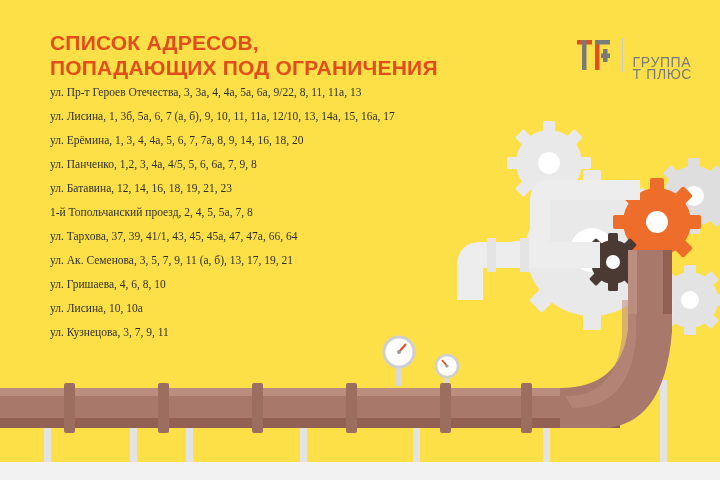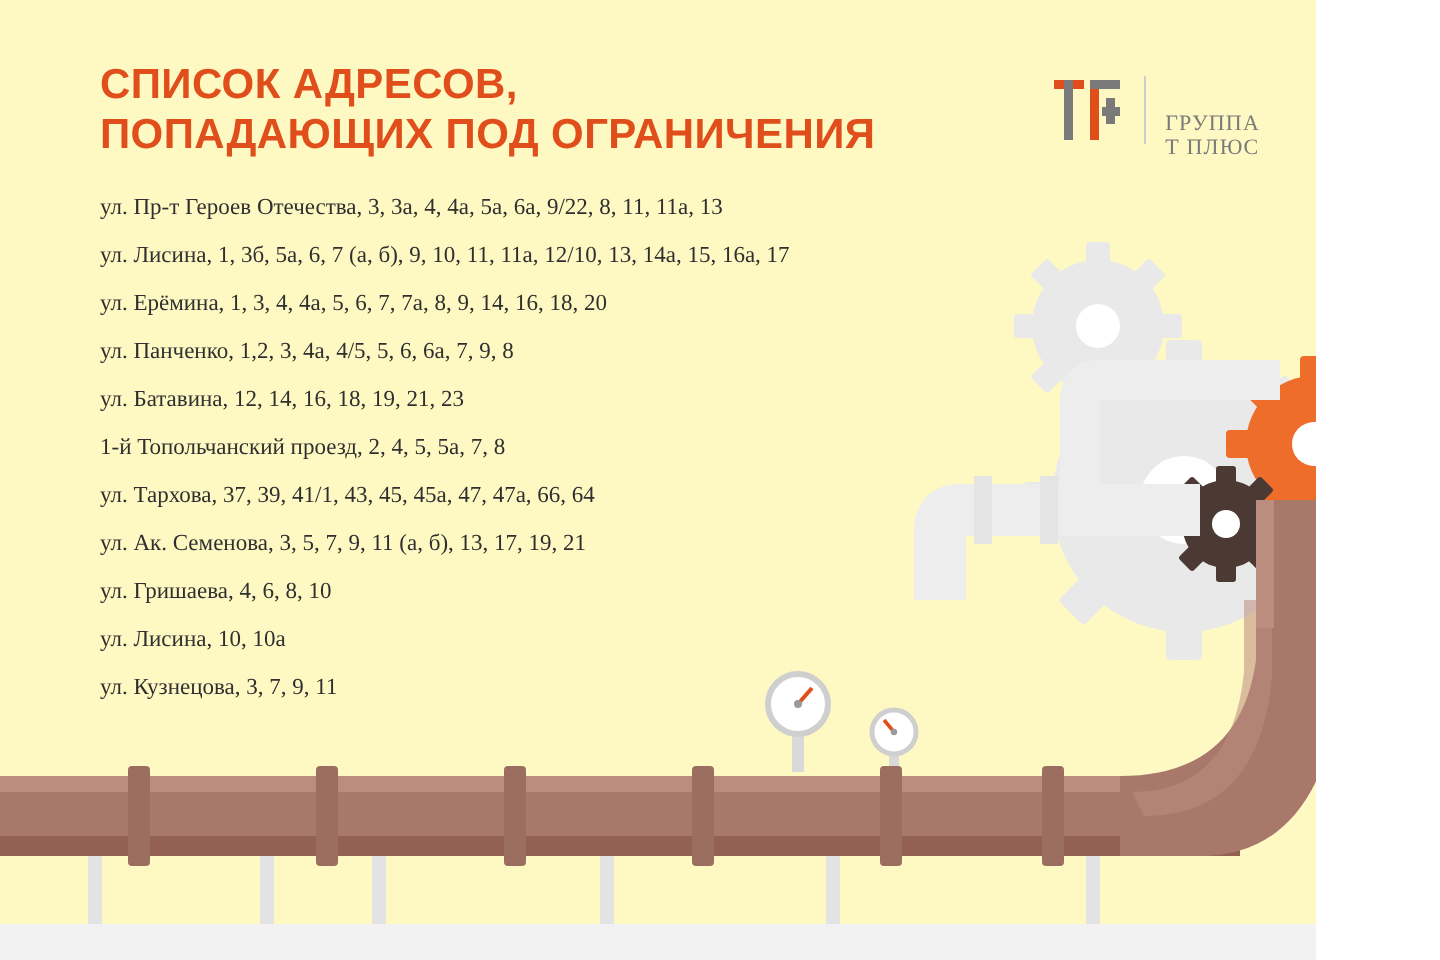--- a/index.html
+++ b/index.html
@@ -4,22 +4,22 @@
 <style>
   html,body{margin:0;padding:0;}
   body{
     width:720px;height:480px;
     background:#ffffff;
     font-family:"Liberation Serif", serif;
     overflow:hidden;
   }
   #page{
     position:relative;
-    width:658px;height:480px;
-    background:#fef9c3;
+    width:720px;height:480px;
+    background:#fde047;
     overflow:hidden;
   }
 
   
   #bg-graphics{
     position:absolute;left:0;top:0;width:720px;height:480px;
     pointer-events:none;
   }
 
   
@@ -48,33 +48,33 @@
     right:28px;top:30px;
     display:flex;align-items:center;gap:10px;
   }
   #logo-mark{
     position:relative;width:36px;height:36px;
   }
   #logo-divider{
     width:1px;height:34px;background:#cccccc;
   }
   #logo-text{
-    font-family:Liberation Serif, serif;
-    font-size:11px;line-height:12px;
+    font-family:Liberation Sans, sans-serif;
+    font-size:14px;line-height:12px;
     color:#7a7a7a;
     letter-spacing:0.6px;
     text-transform:uppercase;
     margin-top:26px;
   }
   #logo-text span{display:block;}
 
   
   #address-list{
     position:absolute;
-    left:50px;top:92px;width:470px;
+    left:50px;top:80px;width:470px;
   }
   .addr{
     font-family:"Liberation Serif", serif;
     font-size:11.5px;
     line-height:13px;
     color:#2f2f2f;
     padding:5.5px 0;
     white-space:nowrap;
   }
 </style>

